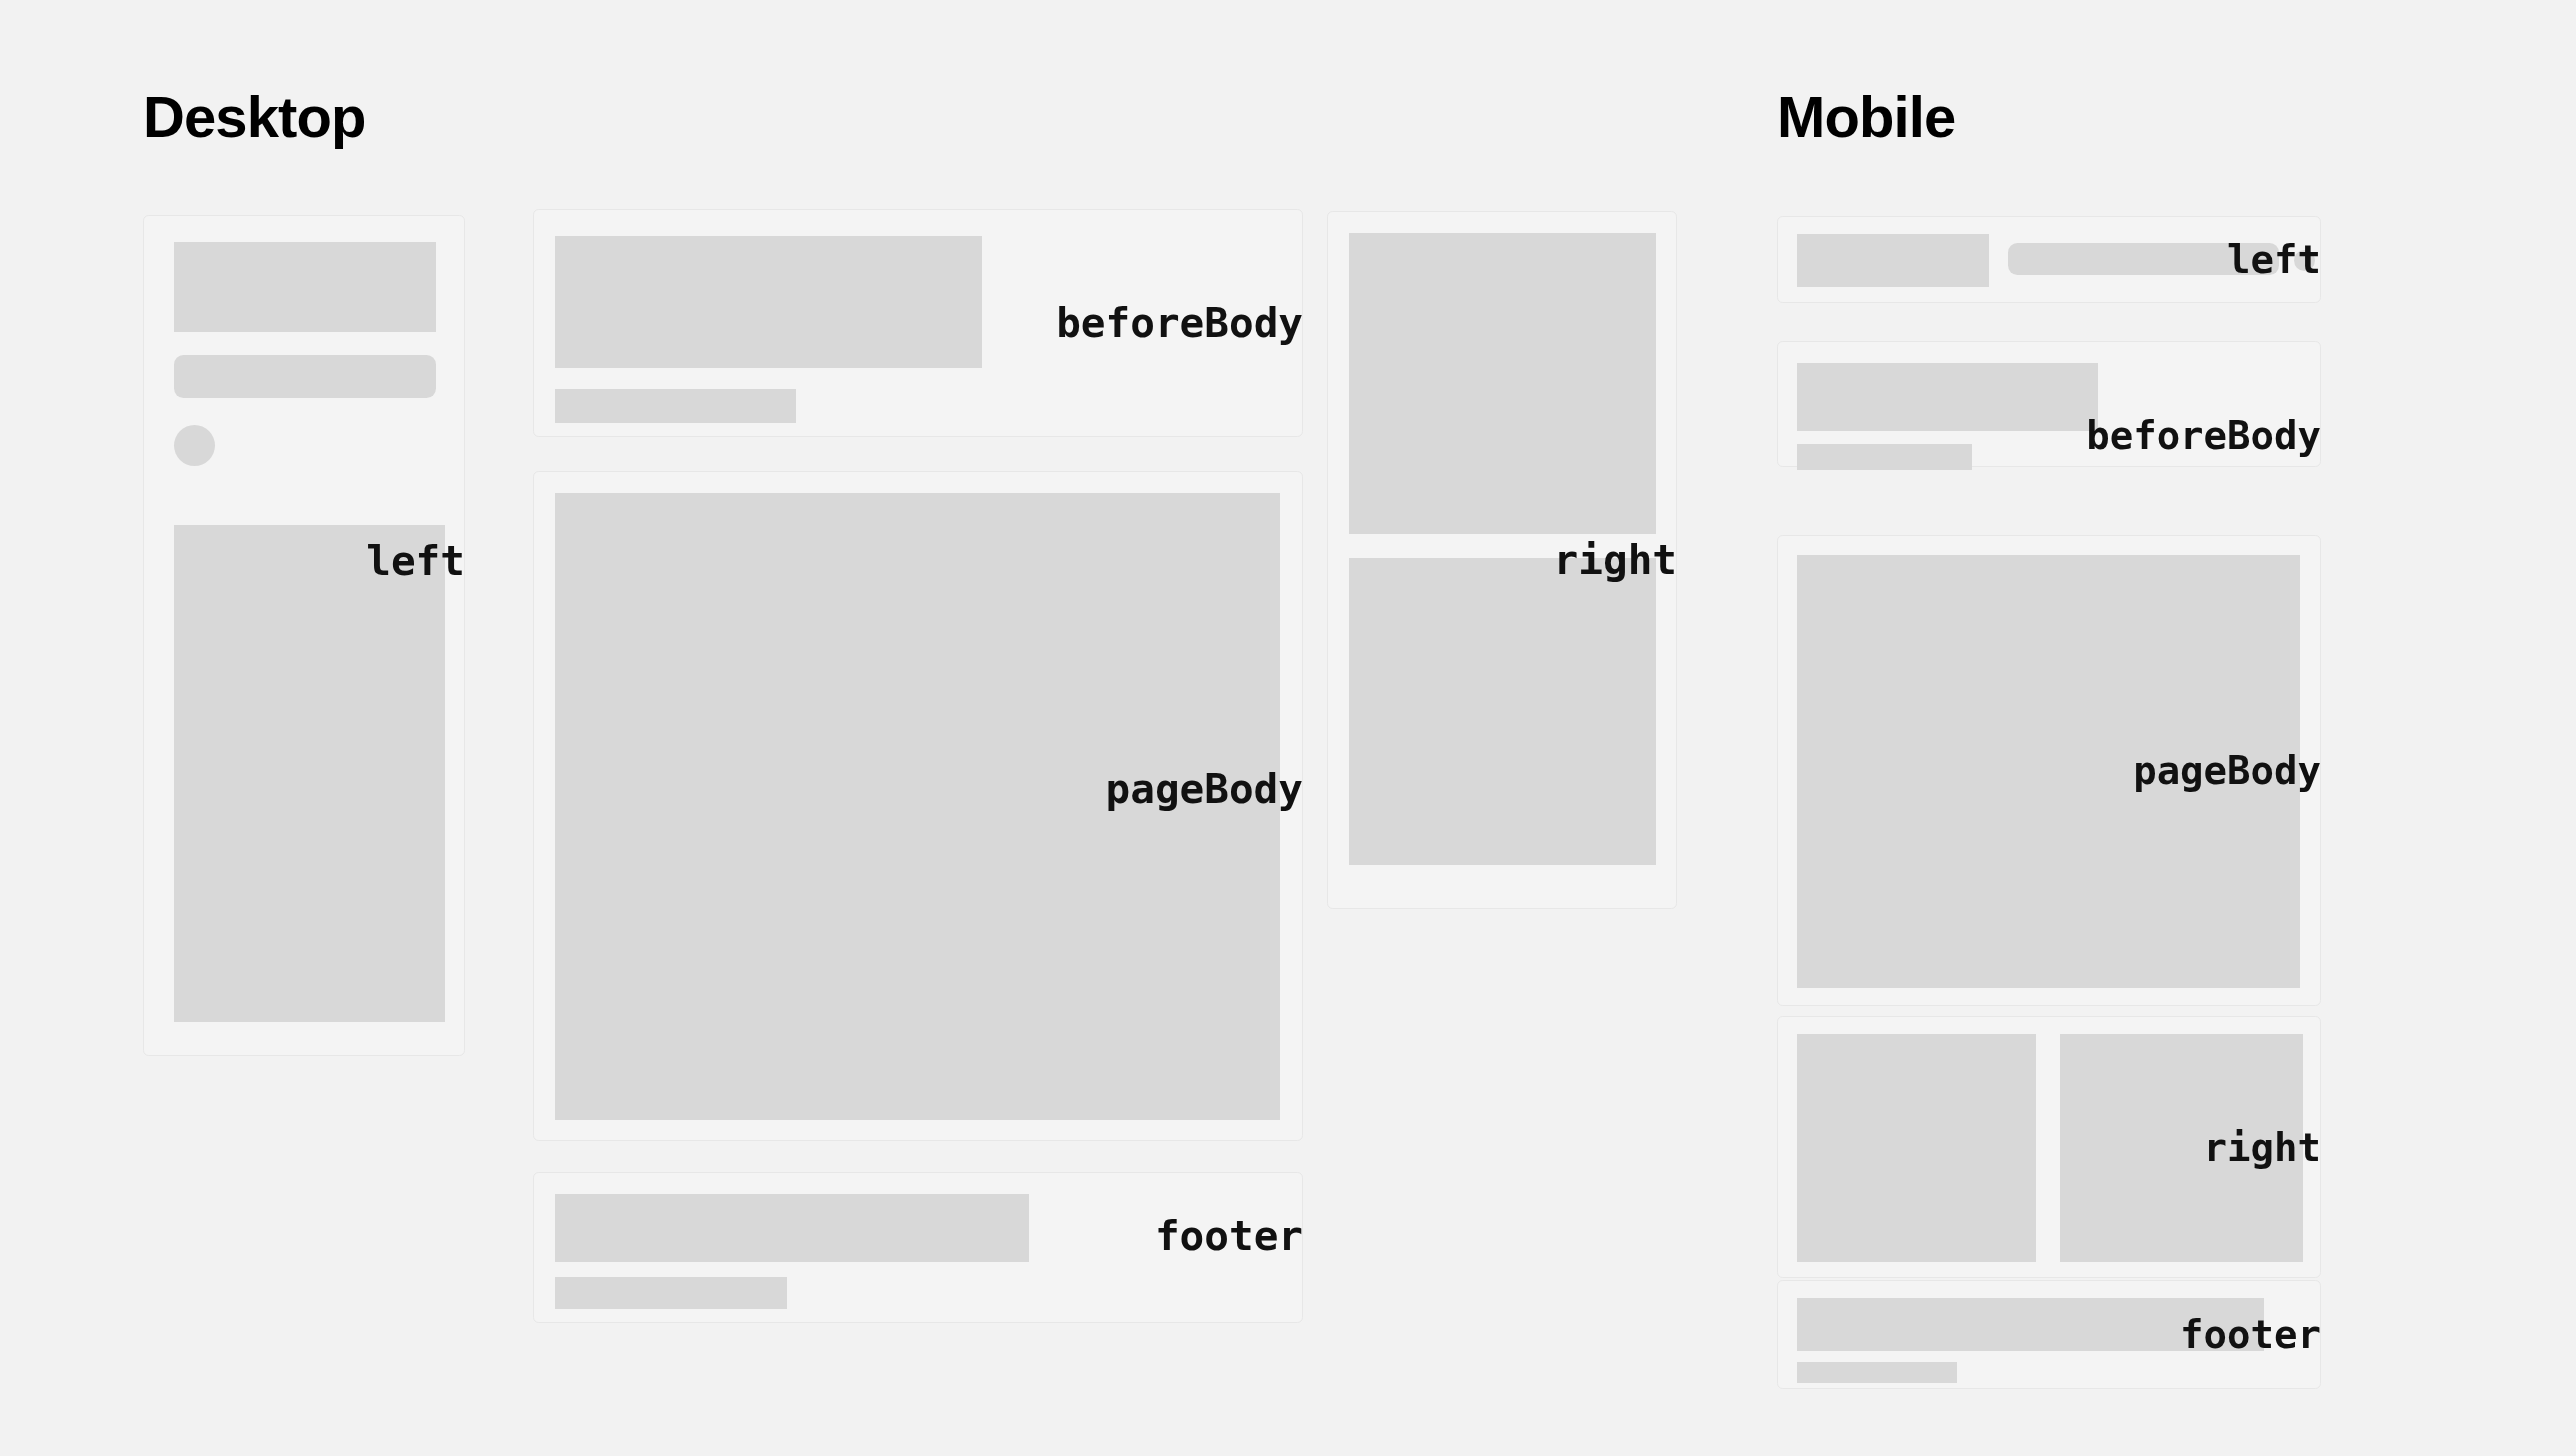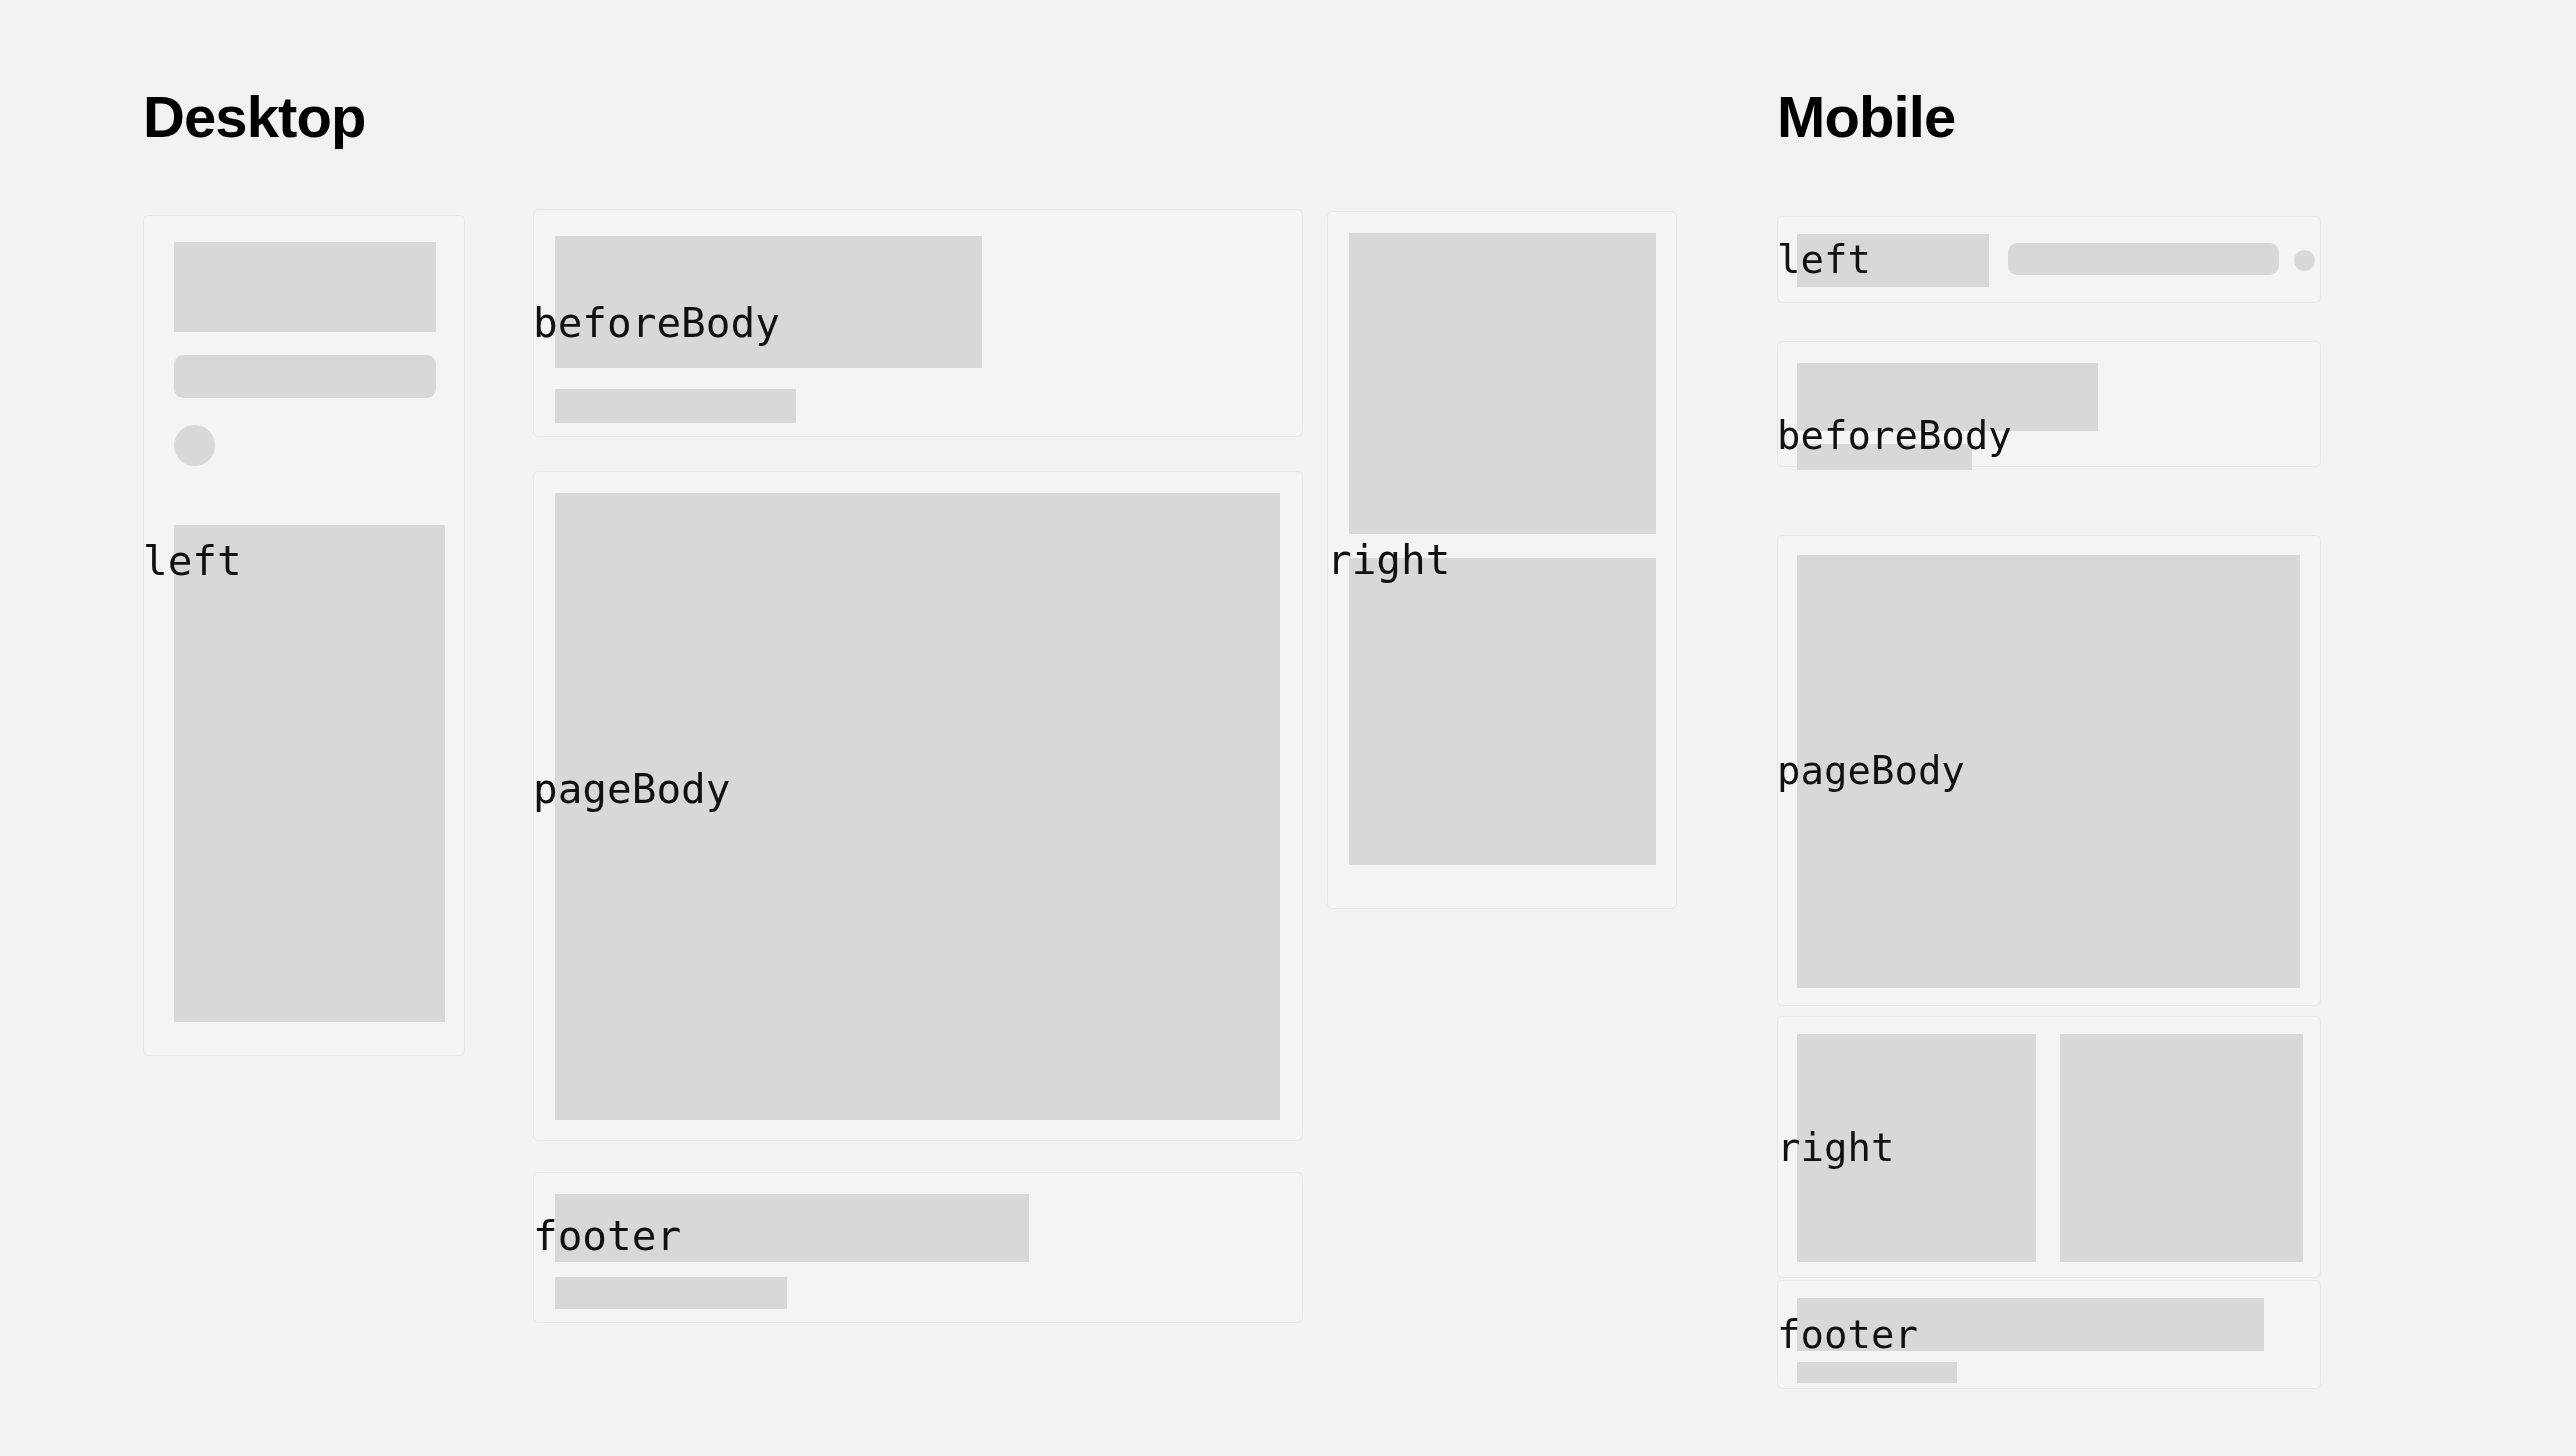--- a/index.html
+++ b/index.html
@@ -46,23 +46,24 @@
   }
   .blk.rounded { border-radius: 9.4px; }
   .blk.circle  { border-radius: 50%; }
 
   
   .slot-label {
     position: absolute;
     font-family: "DejaVu Sans Mono", "Liberation Mono", monospace;
     color: #111111;
     white-space: nowrap;
-    text-align: left;
+    text-align: right;
     pointer-events: none;
     line-height: 1;
+    font-weight: bold;
   }
 
   
   .lbl-lg { font-size: 41px; }
   .lbl-md { font-size: 39px; }
 </style>
 </head>
 <body>
 
 <div class="col-title" id="title-desktop">Desktop</div>

